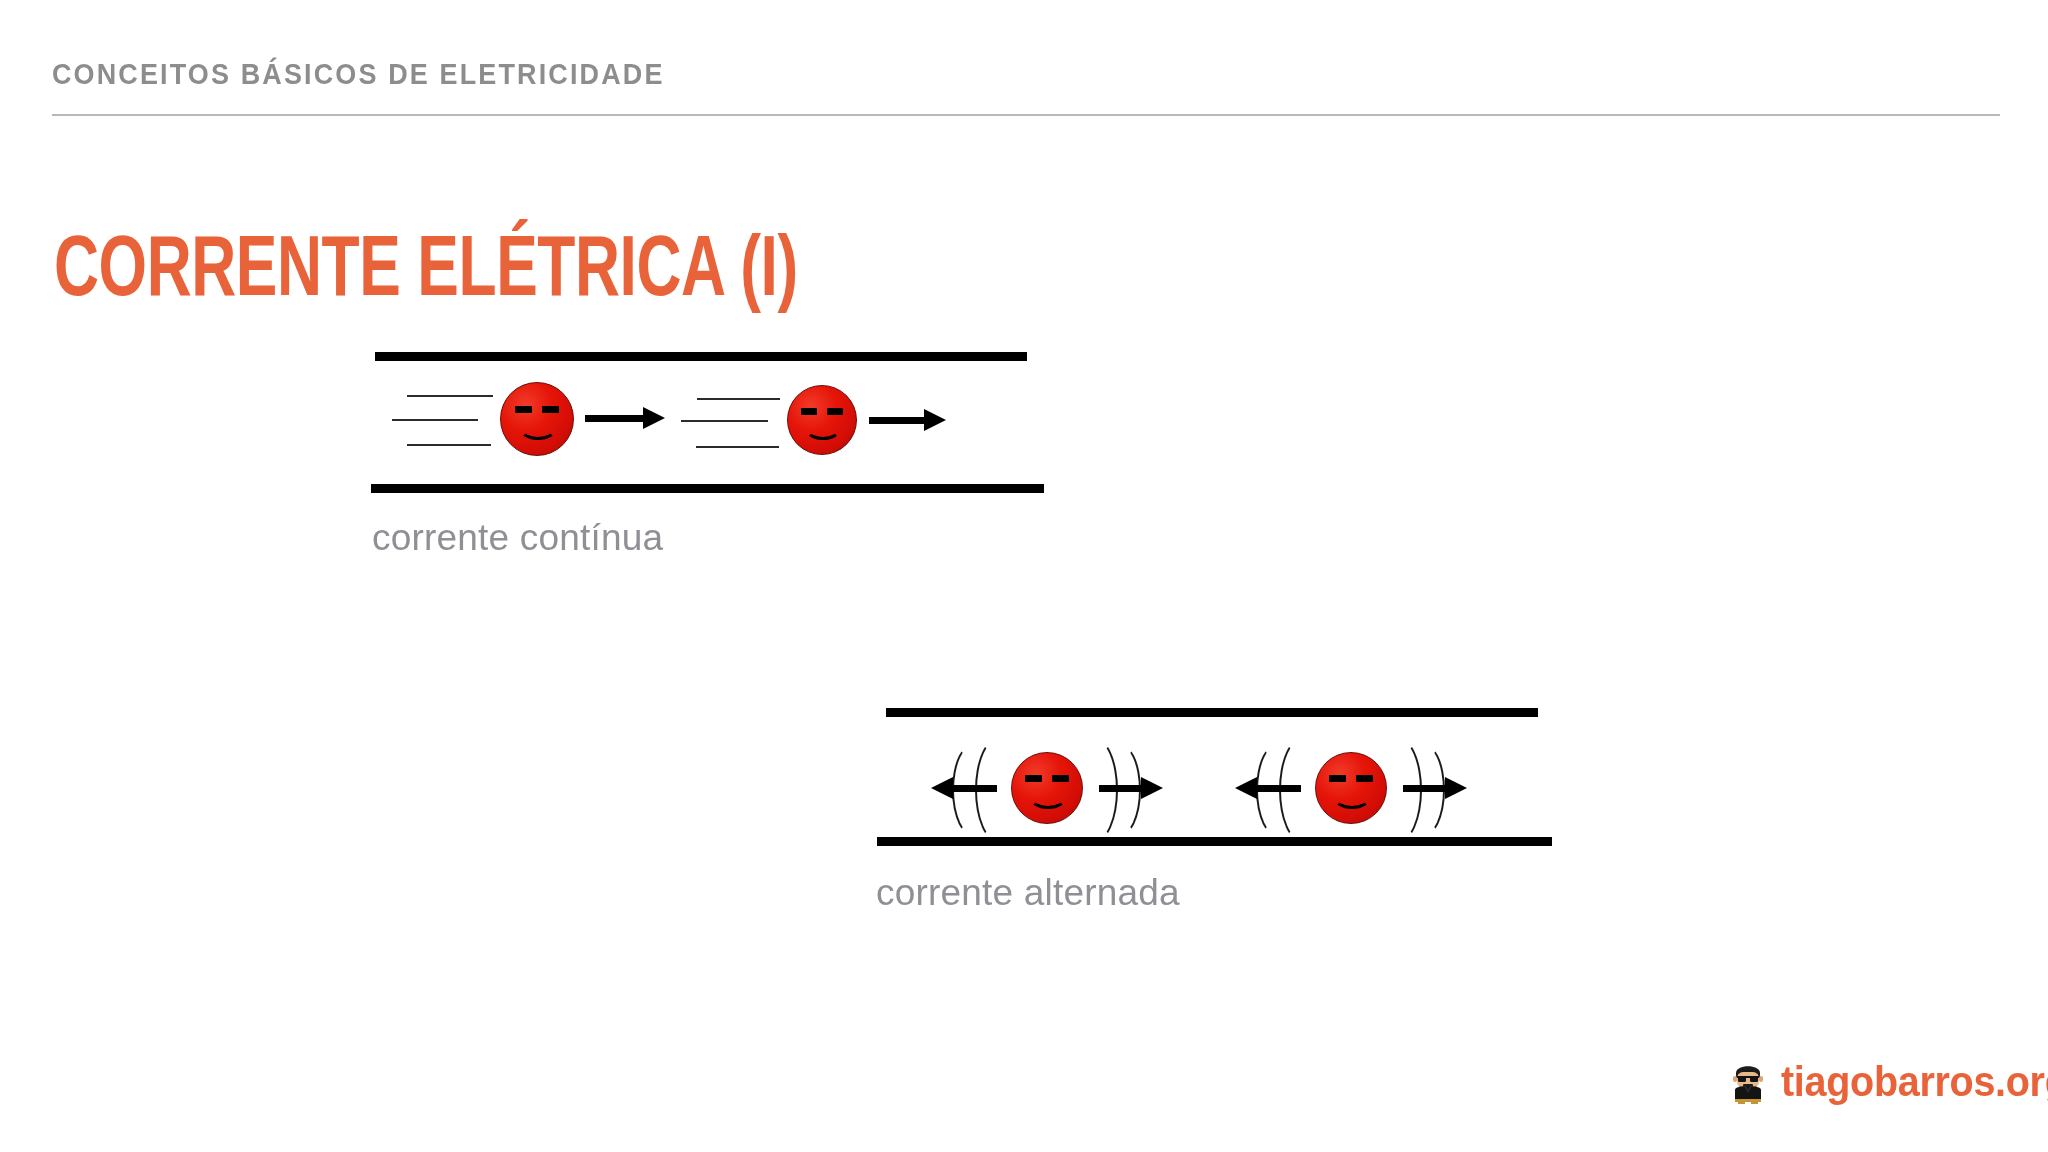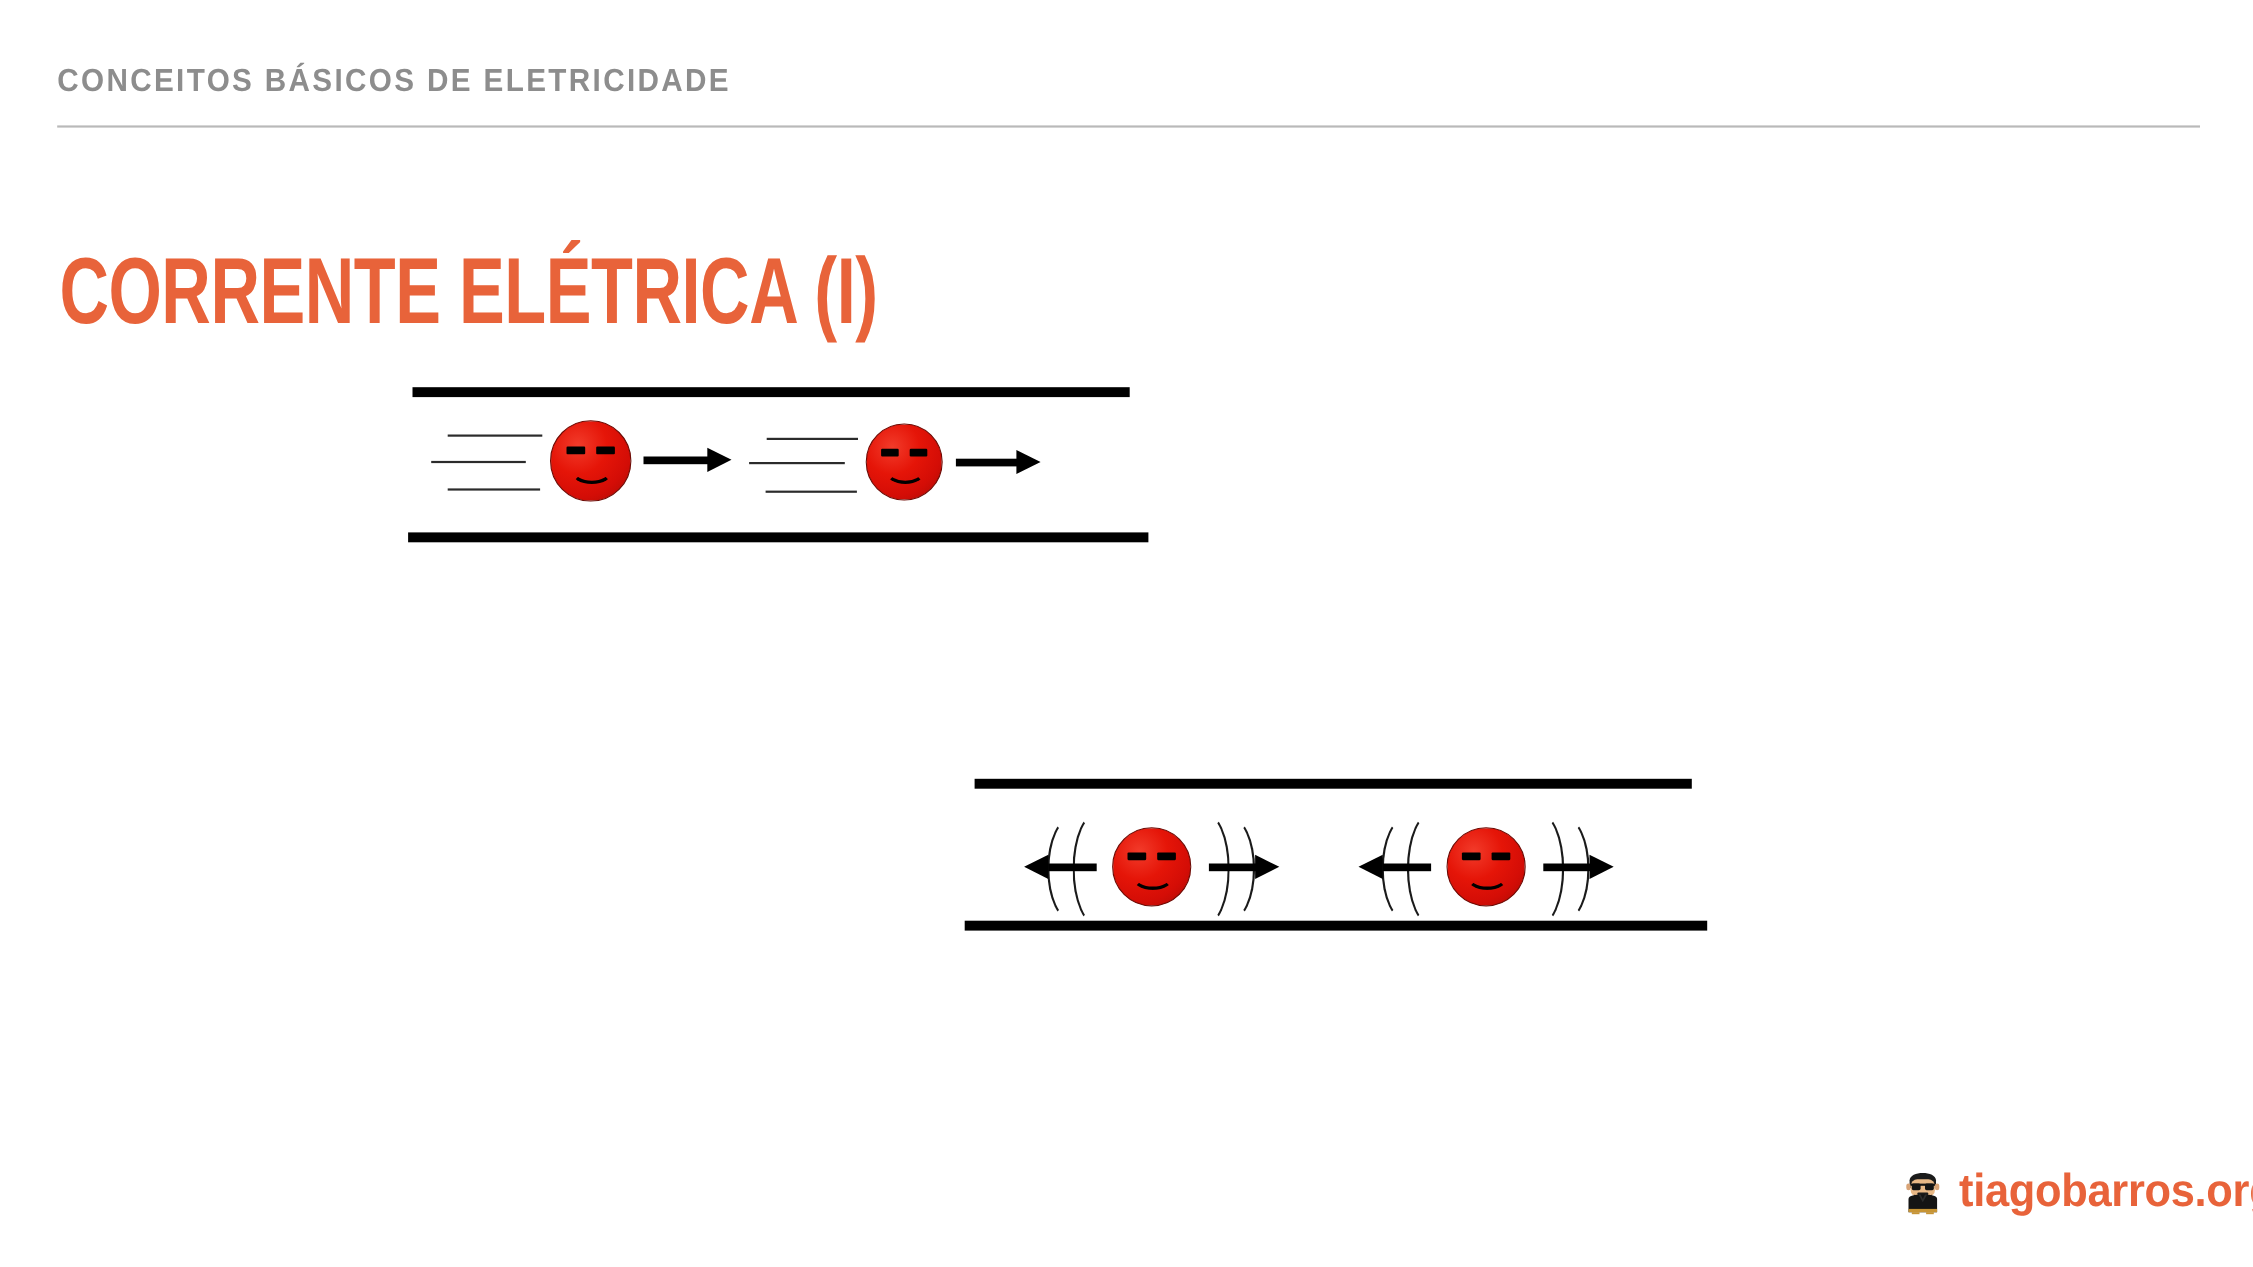--- a/index.html
+++ b/index.html
@@ -199,20 +199,21 @@
     <div class="electron" style="left:787px; top:385px; width:70px; height:70px;">
       <div class="eye" style="left:13px; top:22px; width:16px; height:7px;"></div>
       <div class="eye" style="left:39px; top:22px; width:16px; height:7px;"></div>
       <div class="smile" style="left:17px; top:31px; width:36px; height:23px;"></div>
     </div>
 
     <div class="arrow-shaft" style="left:869px; top:417px; width:57px;"></div>
     <div class="arrow-head-right" style="left:924px; top:409px;"></div>
   </div>
 
+  <div class="caption" style="left:372px; top:517px;">corrente contínua</div>
 </div>
 
 <div class="diagram" style="left:0; top:0; width:2048px; height:1152px;">
 
   <div class="rail" style="left:886px; top:708px; width:652px;"></div>
   <div class="rail" style="left:877px; top:837px; width:675px;"></div>
 
   <div>
     <div class="arc open-right" style="left:952px; top:742px; width:46px; height:96px;"></div>
     <div class="arc open-right" style="left:975px; top:737px; width:48px; height:106px;"></div>
@@ -246,20 +247,21 @@
       <div class="smile" style="left:17px; top:32px; width:38px; height:24px;"></div>
     </div>
 
     <div class="arrow-shaft" style="left:1257px; top:785px; width:44px;"></div>
     <div class="arrow-head-left" style="left:1235px; top:777px;"></div>
 
     <div class="arrow-shaft" style="left:1403px; top:785px; width:44px;"></div>
     <div class="arrow-head-right" style="left:1445px; top:777px;"></div>
   </div>
 
+  <div class="caption" style="left:876px; top:872px;">corrente alternada</div>
 </div>
 
 <div class="logo-wrap">
   <svg class="avatar" width="40" height="44" viewBox="0 0 40 44">
 
     <path d="M8 13 C8 4 32 4 32 13 L32 20 L8 20 Z" fill="#1b1b1b"></path>
 
     <rect x="5" y="16" width="4" height="6" rx="2" fill="#d9a477"></rect>
     <rect x="31" y="16" width="4" height="6" rx="2" fill="#d9a477"></rect>
 

